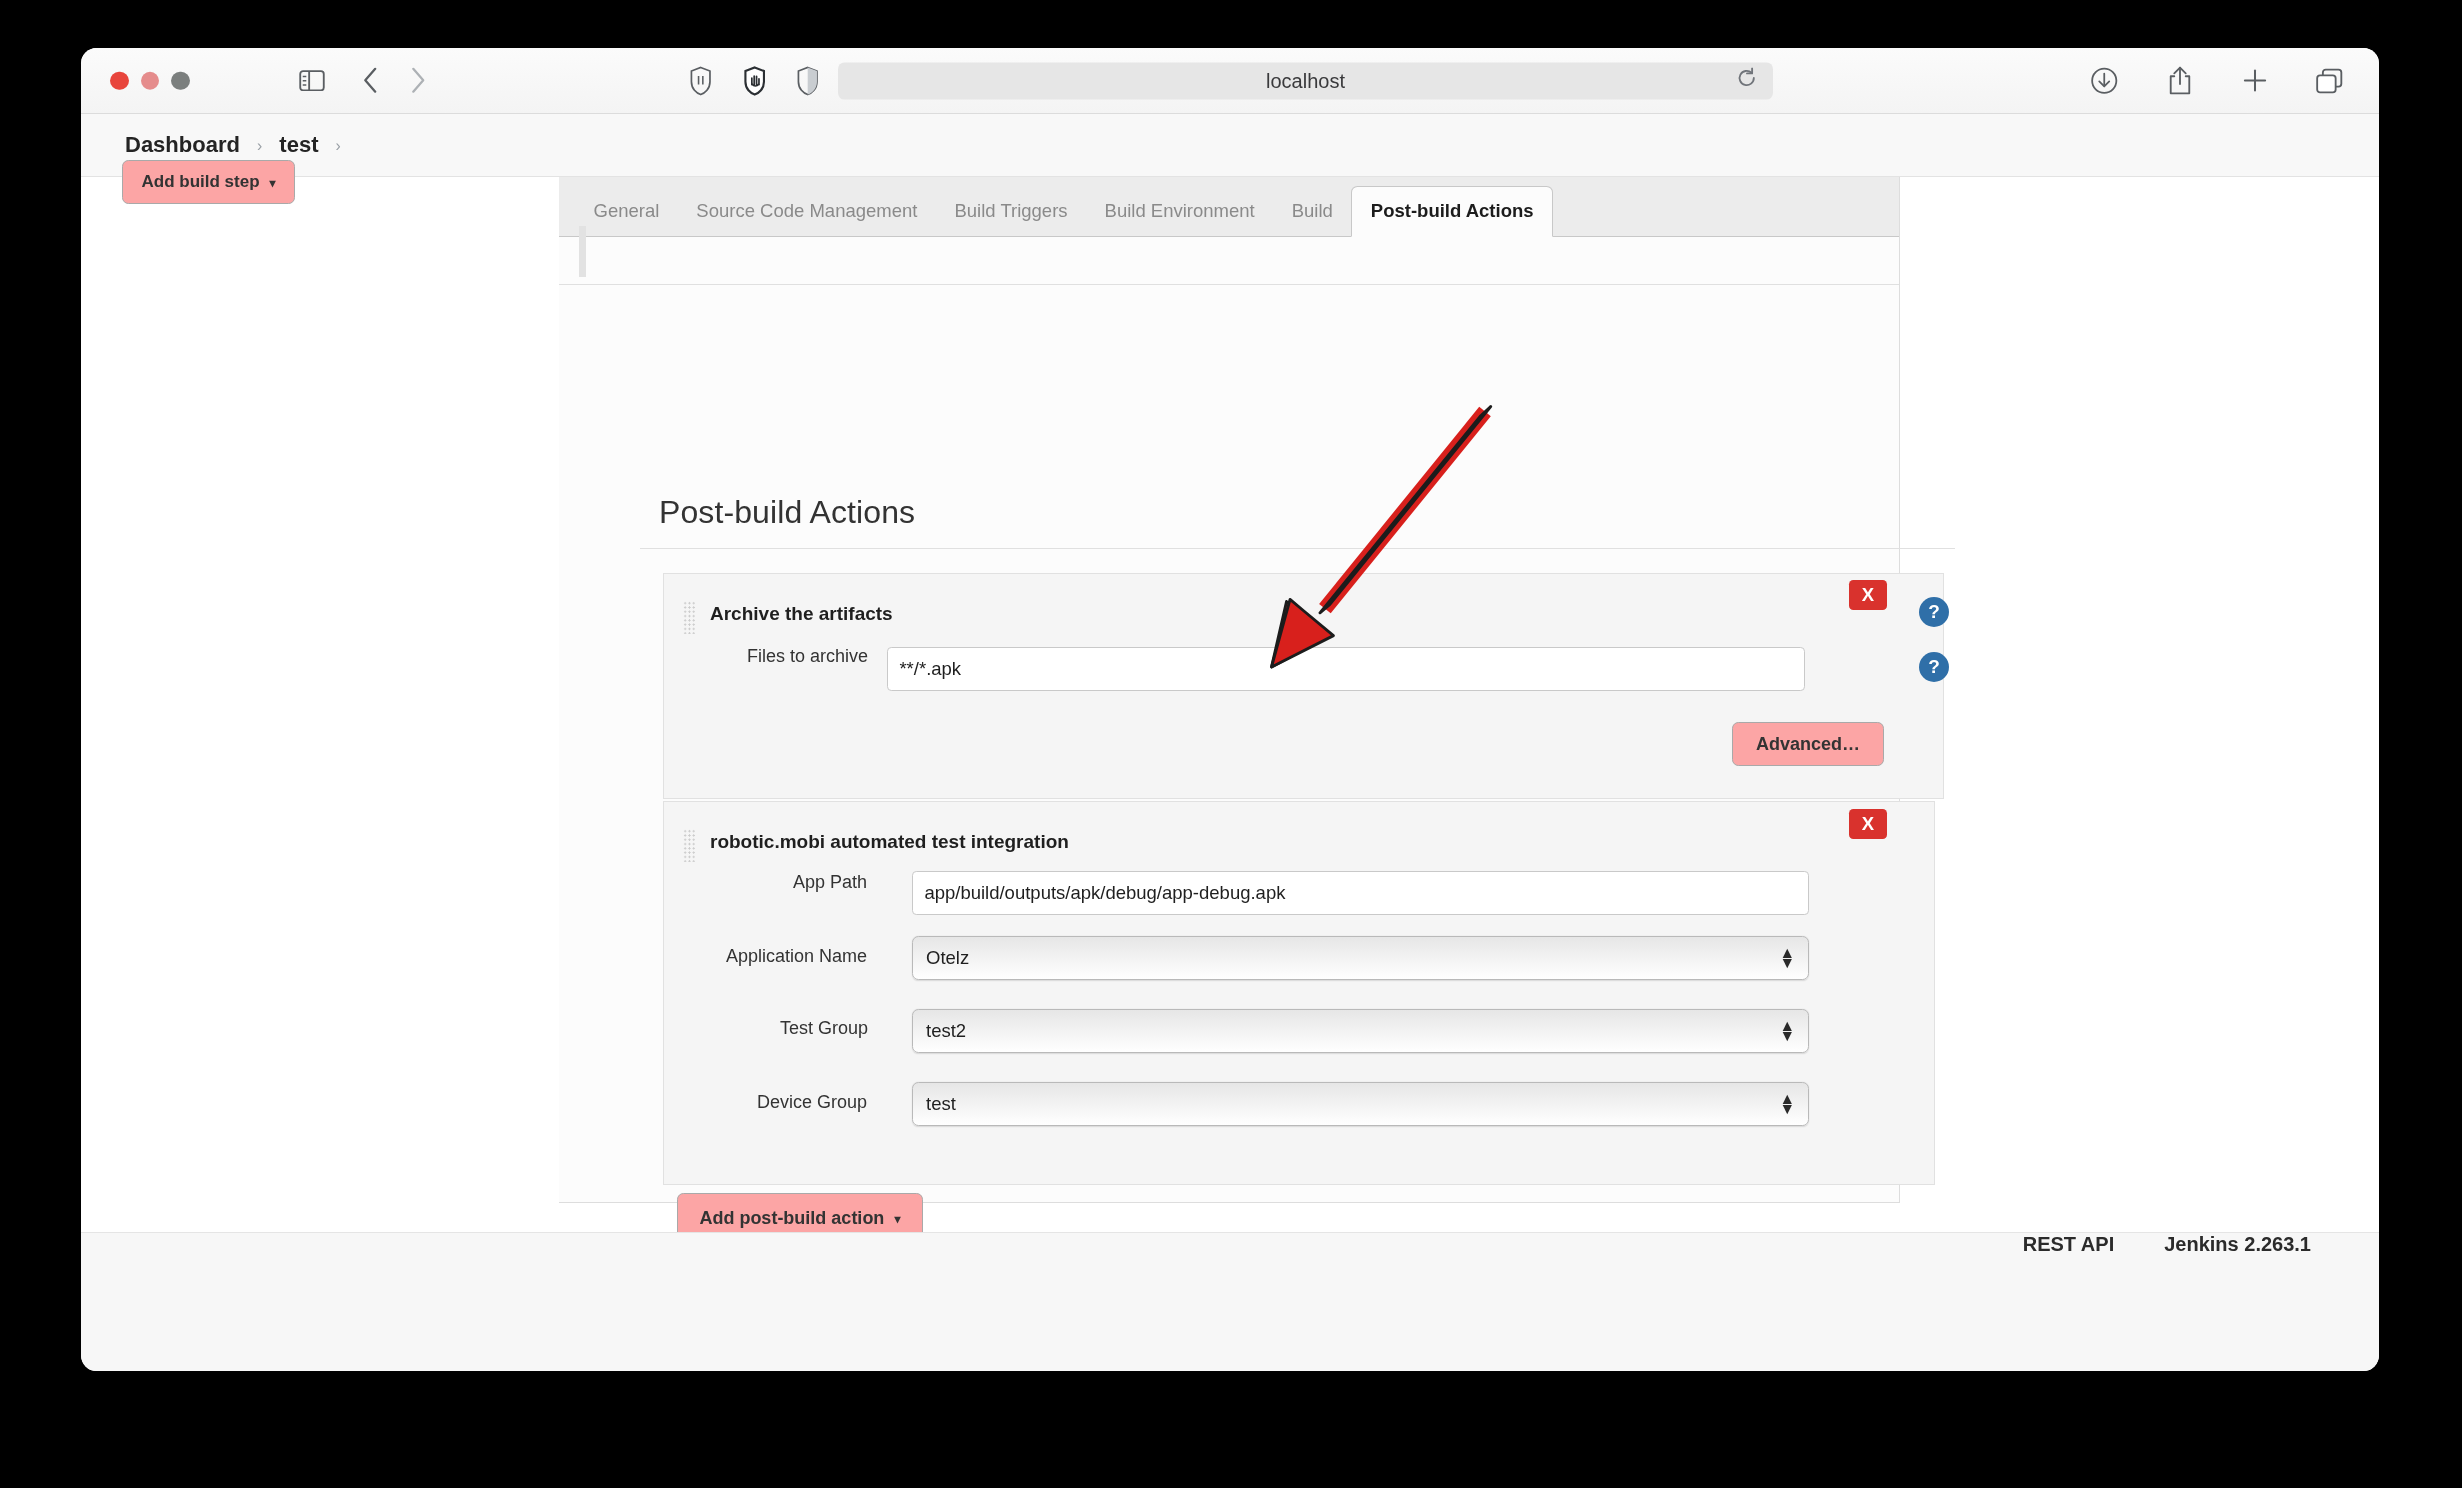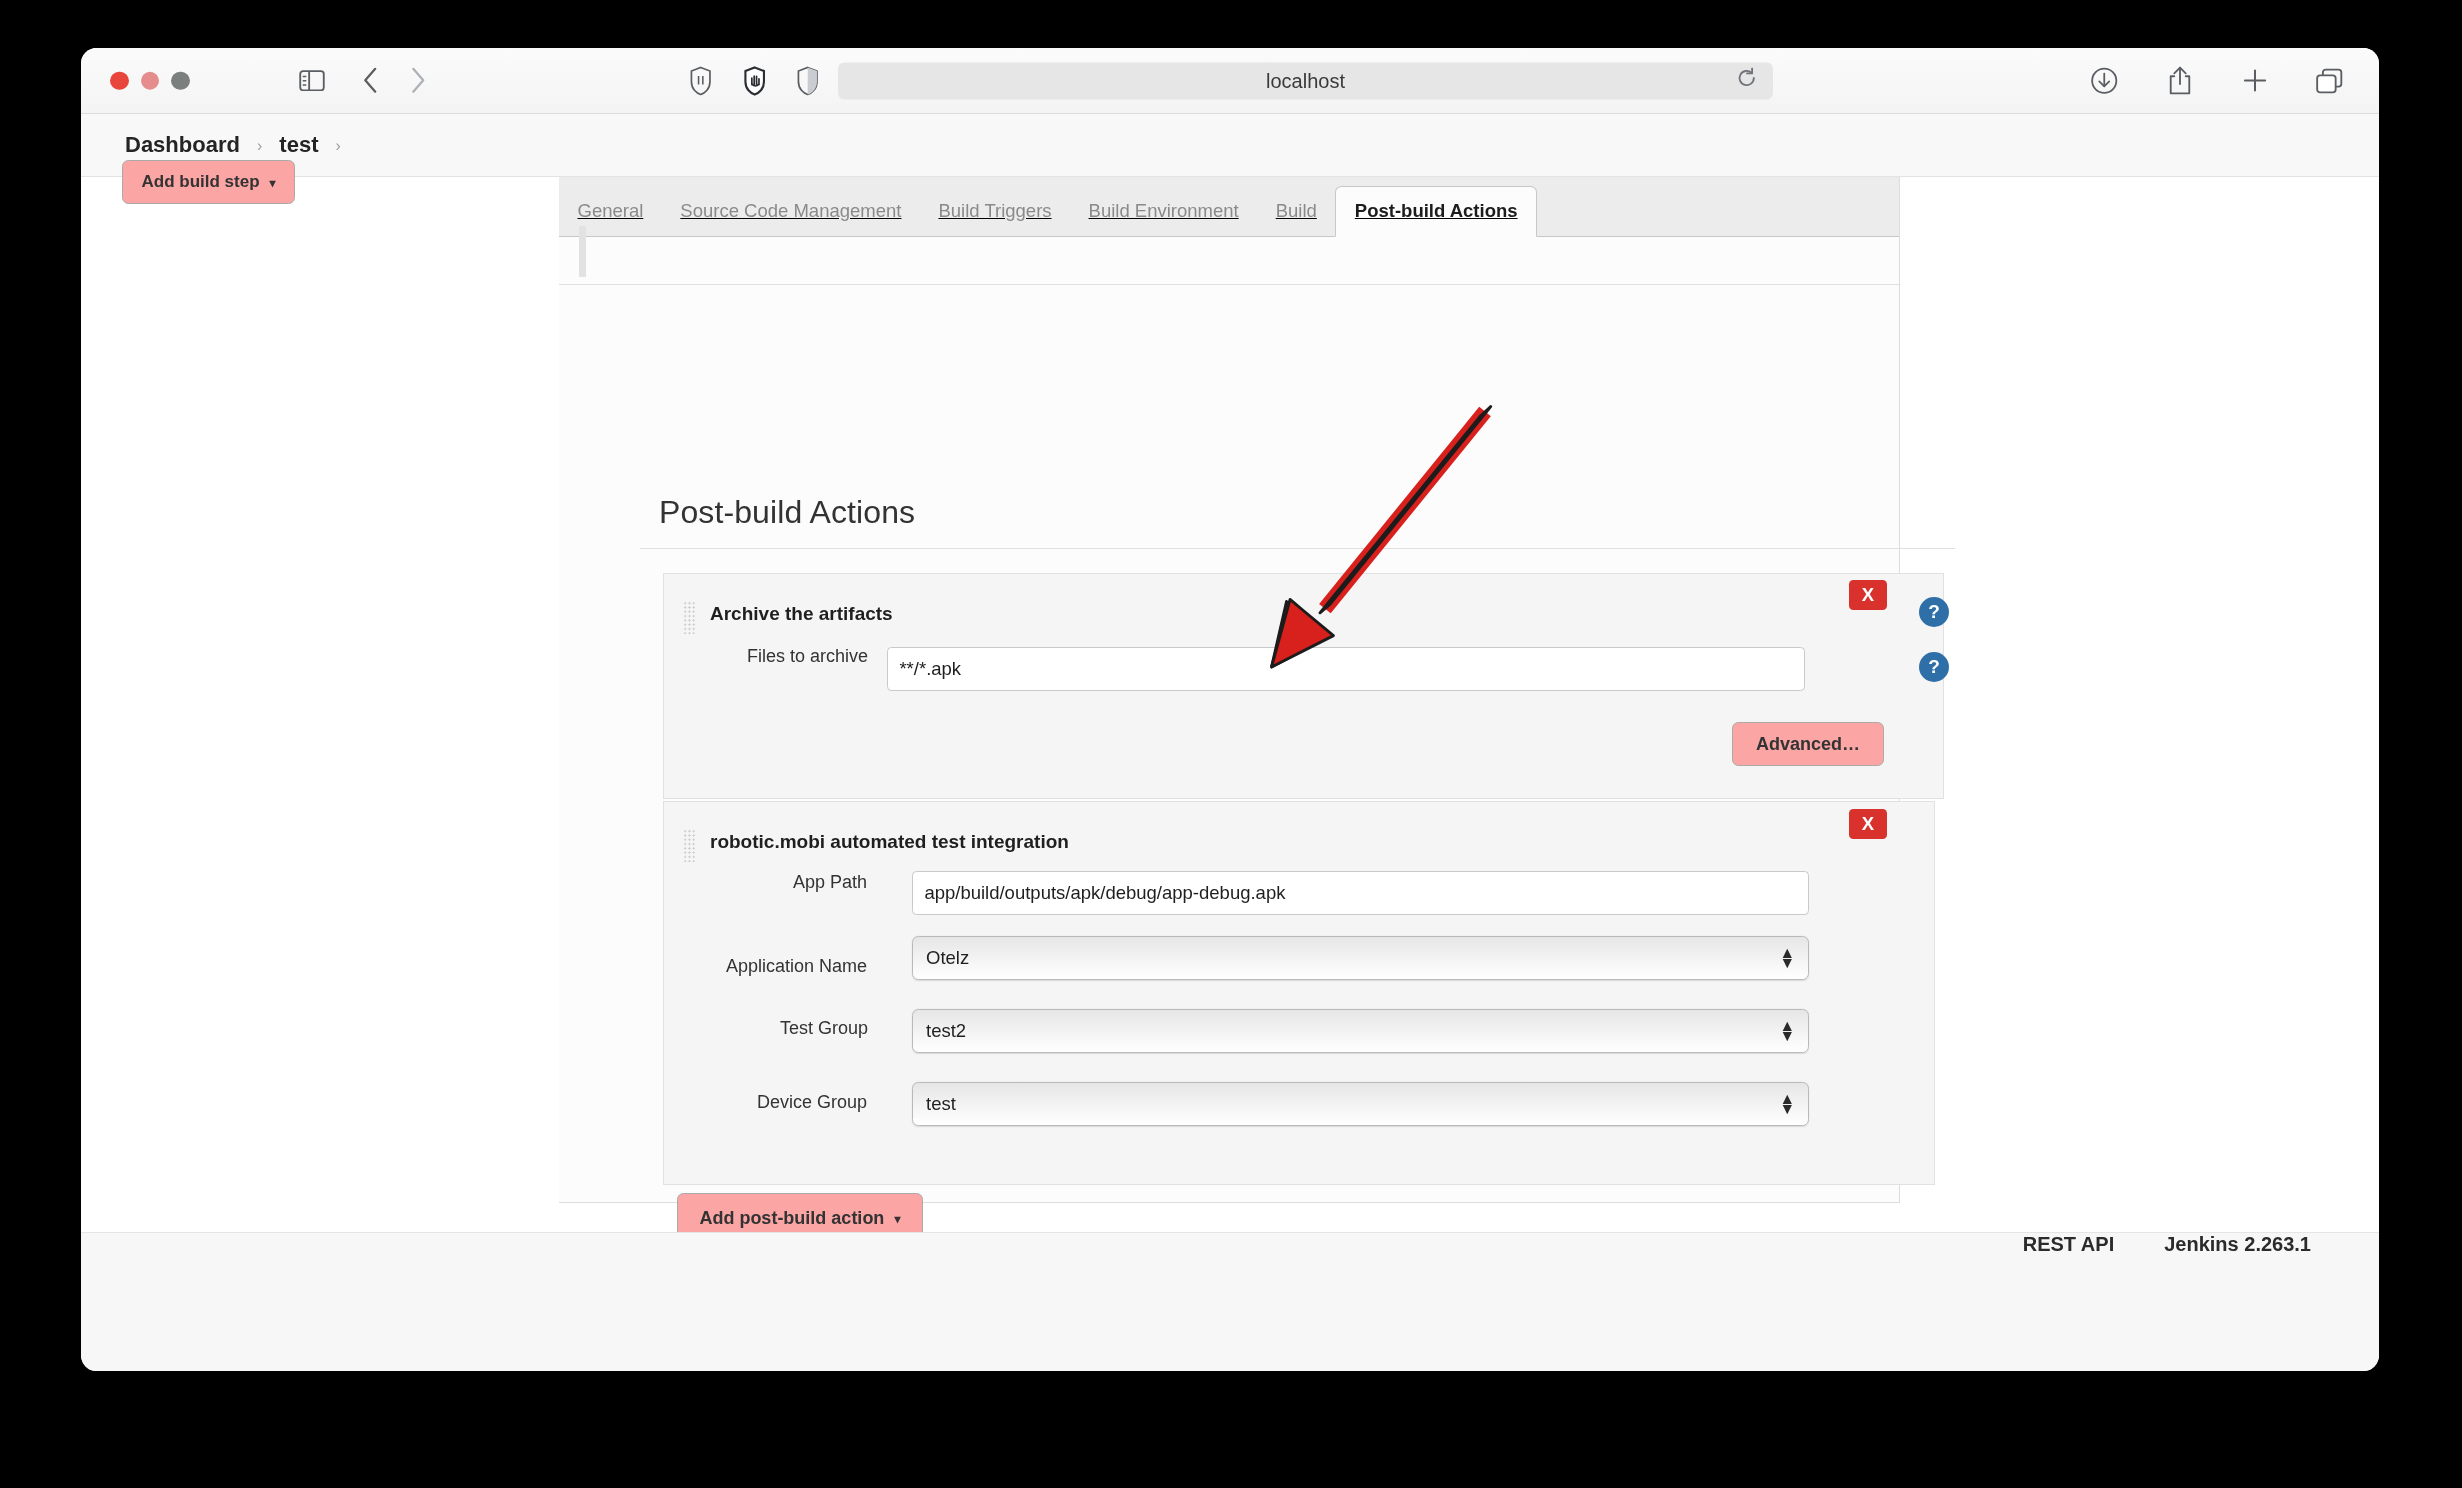--- a/index.html
+++ b/index.html
@@ -110,22 +110,21 @@
     border-bottom: 0.7px solid #dddddd;
   }
 
   
   #tab-bar {
     position: relative;
     height: 60px;
     background: #ececec;
     border-bottom: 0.7px solid #c8c8c8;
     display: flex; align-items: flex-end;
-    padding-left: 0;
-    text-decoration: underline;
+    padding-left: 16px;
   }
   .tab {
     font-size: 18.5px;
     color: #8a8a8a;
     padding: 0 18.5px 14.2px 18.5px;
     white-space: nowrap;
   }
   .tab.active {
     color: #1c1c1c;
     font-weight: 700;
@@ -275,21 +274,21 @@
   }
 
   
   #label-files  { left: 611px; top: 469px; width: 176px; }
   #input-files  { left: 806px; top: 470px; width: 918px; height: 44px; }
   #advanced-btn { position: absolute; left: 1651px; top: 545px; height: 44px; padding: 0 23px; font-size: 18px; }
 
   
   #label-apppath  { left: 612px; top: 695px; width: 174px; }
   #input-apppath  { left: 831px; top: 694px; width: 897px; height: 44px; }
-  #label-appname  { left: 596px; top: 769px; width: 190px; margin-top: 10px; }
+  #label-appname  { left: 596px; top: 769px; width: 190px; }
   #select-appname { left: 831px; top: 759px; width: 897px; height: 44px; }
   #label-testgroup  { left: 611px; top: 841px; width: 176px; }
   #select-testgroup { left: 831px; top: 832px; width: 897px; height: 44px; }
   #label-devgroup   { left: 596px; top: 915px; width: 190px; }
   #select-devgroup  { left: 831px; top: 905px; width: 897px; height: 44px; }
 
   #add-pb-action-btn {
     position: absolute;
     left: 596px; top: 1016px;
     height: 50px;

